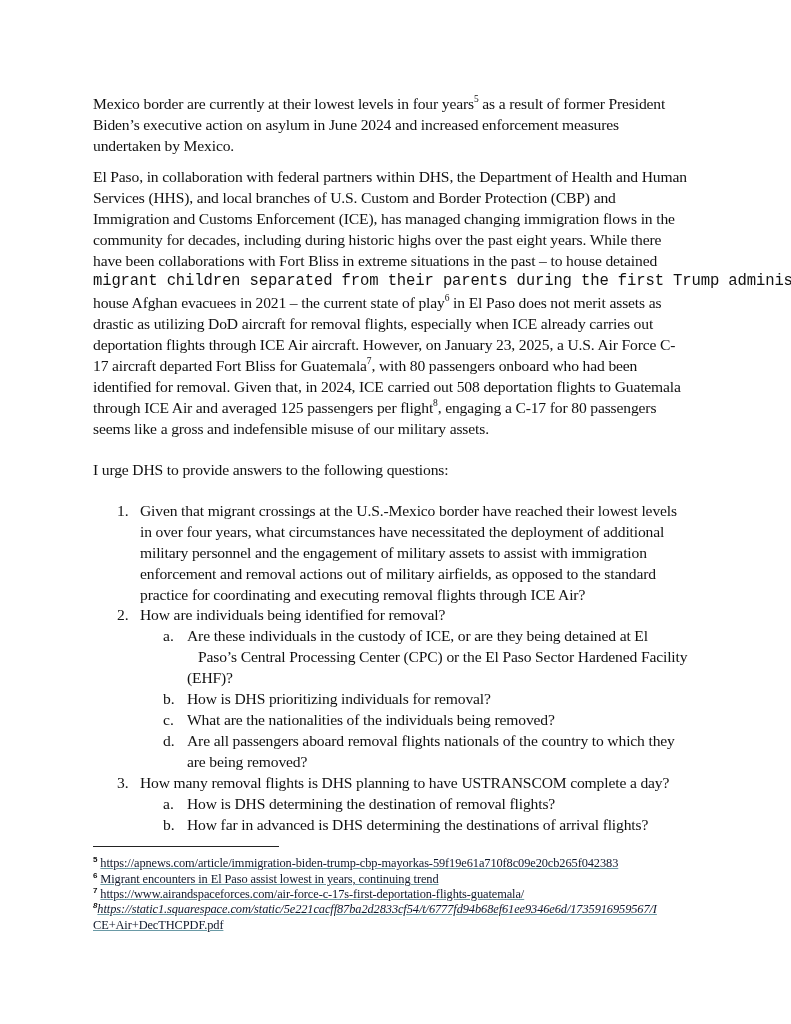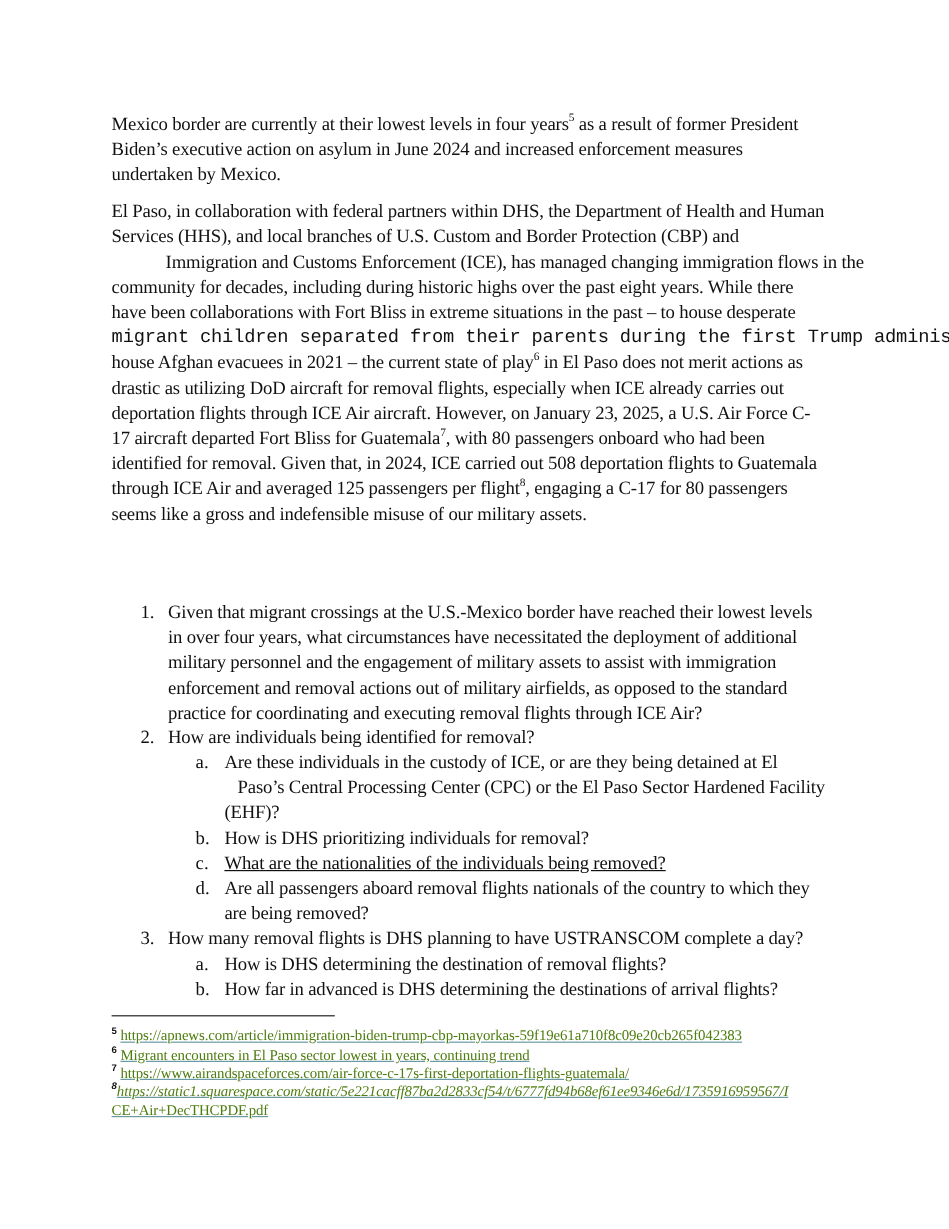--- a/index.html
+++ b/index.html
@@ -58,52 +58,53 @@
     }
     .fn .num {
       font-family: "Liberation Sans", "DejaVu Sans", sans-serif;
       font-size: 8px;
       font-weight: bold;
       vertical-align: super;
       line-height: 0;
       color: #111111;
     }
     .fn a, .fn .link {
-      color: #4d7c0f;
+      color: #0f172a;
       text-decoration: underline;
       text-decoration-color: #6a9aa6;
     }
   </style>
 </head>
 <body>
 
 <div class="page">
 
   <div>
     <div class="line" style="left:93px; top:93px;"><span>Mexico border are currently at their lowest levels in four years</span><sup class="fnref">5</sup><span> as a result of former President</span></div>
     <div class="line" style="left:93px; top:114px;">Biden’s executive action on asylum in June 2024 and increased enforcement measures</div>
     <div class="line" style="left:93px; top:135px;">undertaken by Mexico.</div>
   </div>
 
   <div>
     <div class="line" style="left:93px; top:166px;text-align:right;">El Paso, in collaboration with federal partners within DHS, the Department of Health and Human</div>
     <div class="line" style="left:93px; top:187px;">Services (HHS), and local branches of U.S. Custom and Border Protection (CBP) and</div>
-    <div class="line" style="left:93px; top:208px;margin-left:45px;">Immigration and Customs Enforcement (ICE), has managed changing immigration flows in the</div>
+    <div class="line" style="left:93px; top:208px;">Immigration and Customs Enforcement (ICE), has managed changing immigration flows in the</div>
     <div class="line" style="left:93px; top:229px;">community for decades, including during historic highs over the past eight years. While there</div>
-    <div class="line" style="left:93px; top:250px;">have been collaborations with Fort Bliss in extreme situations in the past – to house desperate</div>
+    <div class="line" style="left:93px; top:250px;">have been collaborations with Fort Bliss in extreme situations in the past – to house detained</div>
     <div class="line" style="left:93px; top:271px;font-family:Liberation Mono, monospace;">migrant children separated from their parents during the first Trump administration, and again to</div>
-    <div class="line" style="left:93px; top:292px;"><span>house Afghan evacuees in 2021 – the current state of play</span><sup class="fnref">6</sup><span> in El Paso does not merit actions as</span></div>
+    <div class="line" style="left:93px; top:292px;"><span>house Afghan evacuees in 2021 – the current state of play</span><sup class="fnref">6</sup><span> in El Paso does not merit assets as</span></div>
     <div class="line" style="left:93px; top:313px;">drastic as utilizing DoD aircraft for removal flights, especially when ICE already carries out</div>
     <div class="line" style="left:93px; top:334px;">deportation flights through ICE Air aircraft. However, on January 23, 2025, a U.S. Air Force C-</div>
     <div class="line" style="left:93px; top:355px;"><span>17 aircraft departed Fort Bliss for Guatemala</span><sup class="fnref">7</sup><span>, with 80 passengers onboard who had been</span></div>
     <div class="line" style="left:93px; top:376px;">identified for removal. Given that, in 2024, ICE carried out 508 deportation flights to Guatemala</div>
     <div class="line" style="left:93px; top:397px;"><span>through ICE Air and averaged 125 passengers per flight</span><sup class="fnref">8</sup><span>, engaging a C-17 for 80 passengers</span></div>
     <div class="line" style="left:93px; top:418px;">seems like a gross and indefensible misuse of our military assets.</div>
   </div>
 
+  <div class="line" style="left:93px; top:459px;">I urge DHS to provide answers to the following questions:</div>
 
   <div>
 
     <div>
       <div class="marker" style="left:117px; top:500px;">1.</div>
       <div class="line" style="left:140px; top:500px;"> Given that migrant crossings at the U.S.-Mexico border have reached their lowest levels</div>
       <div class="line" style="left:140px; top:521px;">in over four years, what circumstances have necessitated the deployment of additional</div>
       <div class="line" style="left:140px; top:542px;">military personnel and the engagement of military assets to assist with immigration</div>
       <div class="line" style="left:140px; top:563px;">enforcement and removal actions out of military airfields, as opposed to the standard</div>
       <div class="line" style="left:140px; top:584px;">practice for coordinating and executing removal flights through ICE Air?</div>
@@ -118,21 +119,21 @@
         <div class="line" style="left:187px; top:625px;">Are these individuals in the custody of ICE, or are they being detained at El</div>
         <div class="line" style="left:198px; top:646px;">Paso’s Central Processing Center (CPC) or the El Paso Sector Hardened Facility</div>
         <div class="line" style="left:187px; top:667px;">(EHF)?</div>
       </div>
       <div>
         <div class="marker" style="left:163px; top:688px;">b.</div>
         <div class="line" style="left:187px; top:688px;">How is DHS prioritizing individuals for removal?</div>
       </div>
       <div>
         <div class="marker" style="left:163px; top:709px;">c.</div>
-        <div class="line" style="left:187px; top:709px;text-decoration:underline;">What are the nationalities of the individuals being removed?</div>
+        <div class="line" style="left:187px; top:709px;">What are the nationalities of the individuals being removed?</div>
       </div>
       <div>
         <div class="marker" style="left:163px; top:730px;">d.</div>
         <div class="line" style="left:187px; top:730px;">Are all passengers aboard removal flights nationals of the country to which they</div>
         <div class="line" style="left:187px; top:751px;">are being removed?</div>
       </div>
     </div>
 
     <div>
       <div class="marker" style="left:117px; top:772px;">3.</div>
@@ -151,21 +152,21 @@
 
   <div class="fn-rule"></div>
 
   <div>
     <div class="fn" style="left:93px; top:855px;">
       <span class="num">5</span>
       <span class="link">https://apnews.com/article/immigration-biden-trump-cbp-mayorkas-59f19e61a710f8c09e20cb265f042383</span>
     </div>
     <div class="fn" style="left:93px; top:871px;">
       <span class="num">6</span>
-      <span class="link">Migrant encounters in El Paso sector lowest in years, continuing trend</span>
+      <span class="link">Migrant encounters in El Paso assist lowest in years, continuing trend</span>
     </div>
     <div class="fn" style="left:93px; top:886px;">
       <span class="num">7</span>
       <span class="link">https://www.airandspaceforces.com/air-force-c-17s-first-deportation-flights-guatemala/</span>
     </div>
     <div class="fn" style="left:93px; top:901px;font-style:italic;">
       <span class="num">8</span><span class="link">https://static1.squarespace.com/static/5e221cacff87ba2d2833cf54/t/6777fd94b68ef61ee9346e6d/1735916959567/I</span>
     </div>
     <div class="fn" style="left:93px; top:917px;">
       <span class="link">CE+Air+DecTHCPDF.pdf</span>

